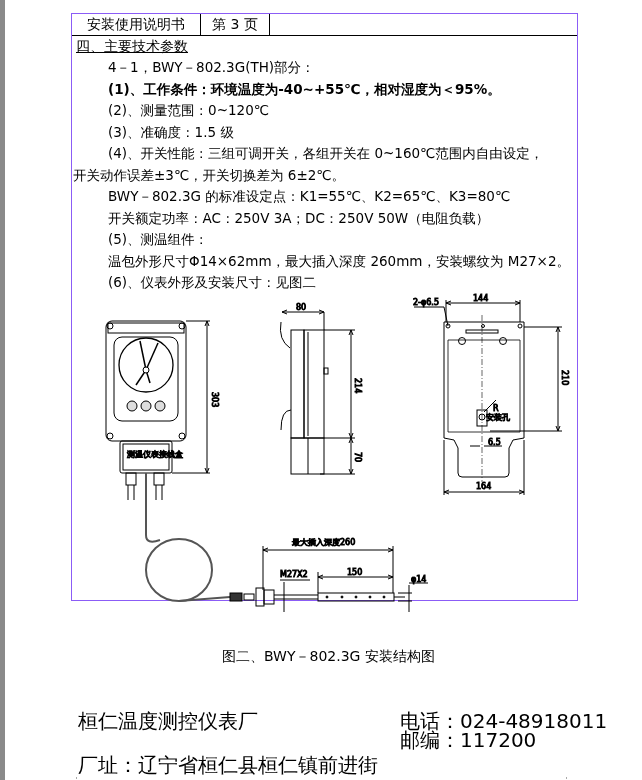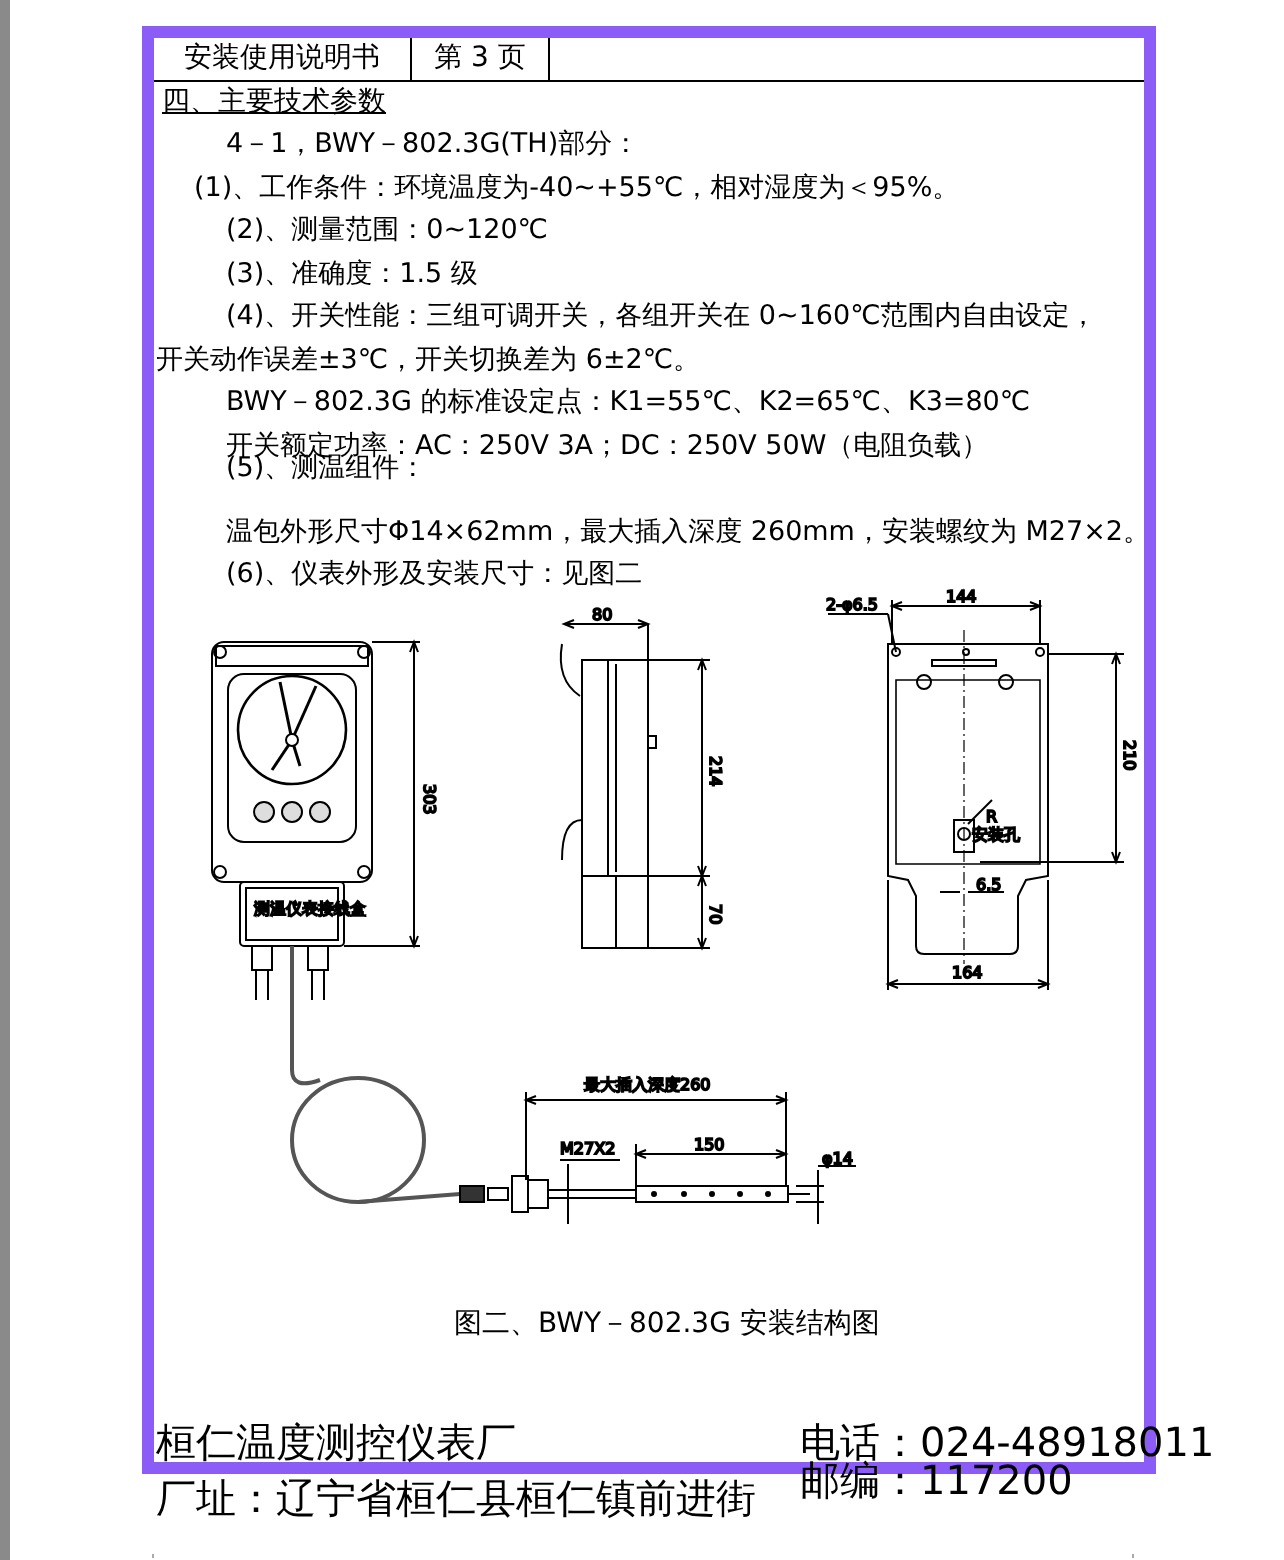--- a/index.html
+++ b/index.html
@@ -1,21 +1,21 @@
 <!DOCTYPE html>
 <html><head>
 <meta charset="utf-8">
 <style>
   html, body { margin:0; padding:0; }
   body {
     width:642px; height:780px; background:#ffffff; position:relative; overflow:hidden;
     font-family: "DejaVu Sans", "Liberation Sans", sans-serif; color:#000;
   }
   .edge { position:absolute; left:0; top:0; width:5px; height:780px; background:#8a8a8a; }
-  .doc { position:absolute; left:71px; top:13px; width:507px; height:724px; border:6px solid #8b5cf6; box-sizing:border-box; }
+  .doc { position:absolute; left:71px; top:13px; width:507px; height:588px; border:1px solid #8b5cf6; box-sizing:border-box; }
   .hdr { display:flex; height:21px; border-bottom:1px solid #000; font-size:14px; line-height:20px; }
   .hdr > div { border-right:1px solid #000; text-align:center; white-space:nowrap; overflow:hidden; }
   .hdr > div:last-child { border-right:none; }
   .c1 { width:128px; } .c2 { width:233px; } .c3 { width:68px; } .c4 { flex:1;margin-top:32px; }
   .body { position:relative; font-size:13.5px; line-height:21.5px; }
   .line { position:absolute; white-space:nowrap; }
   .caption { position:absolute; left:150px; top:634px; font-size:14px; white-space:nowrap; }
   .footer { position:absolute; font-size:20px; white-space:nowrap; }
   .pagemark { position:absolute; width:1px; height:2px; background:#aaa; top:777px; }
   svg { position:absolute; }
@@ -29,28 +29,28 @@
 <div class="doc">
   <div class="hdr">
     <div class="c1">安装使用说明书</div>
     <div class="c3">第 3 页</div>
     <div class="c4">共 8 页</div>
   </div>
 
   <div class="body">
     <div class="line" style="left:4px;top:0px;font-size:14px;text-decoration:underline;">四、主要技术参数</div>
     <div class="line" style="left:36px;top:21px;">4－1，BWY－802.3G(TH)部分：</div>
-    <div class="line" style="left:20px;top:43px;">(1)、工作条件：环境温度为-40~+55℃，相对湿度为＜95%。</div>
+    <div class="line" style="left:36px;top:43px;font-weight:bold;">(1)、工作条件：环境温度为-40~+55℃，相对湿度为＜95%。</div>
     <div class="line" style="left:36px;top:64px;">(2)、测量范围：0~120℃</div>
     <div class="line" style="left:36px;top:86px;">(3)、准确度：1.5 级</div>
     <div class="line" style="left:36px;top:107px;">(4)、开关性能：三组可调开关，各组开关在 0~160℃范围内自由设定，</div>
     <div class="line" style="left:1px;top:129px;">开关动作误差±3℃，开关切换差为 6±2℃。</div>
     <div class="line" style="left:36px;top:150px;text-align:right;">BWY－802.3G 的标准设定点：K1=55℃、K2=65℃、K3=80℃</div>
     <div class="line" style="left:36px;top:172px;">开关额定功率：AC：250V 3A；DC：250V  50W（电阻负载）</div>
-    <div class="line" style="left:36px;top:183px;text-align:right;">(5)、测温组件：</div>
+    <div class="line" style="left:36px;top:193px;text-align:right;">(5)、测温组件：</div>
     <div class="line" style="left:36px;top:215px;">温包外形尺寸Φ14×62mm，最大插入深度 260mm，安装螺纹为 M27×2。</div>
     <div class="line" style="left:36px;top:236px;">(6)、仪表外形及安装尺寸：见图二</div>
   </div>
 
   <div class="caption">图二、BWY－802.3G 安装结构图</div>
 </div>
 
 <svg width="642" height="780" style="left:0;top:0;">
   <g stroke="#000" fill="none" stroke-width="1">
 
@@ -199,18 +199,18 @@
       <line x1="409" y1="583" x2="428" y2="583"></line>
     </g>
     <text class="dim" x="292" y="545">最大插入深度260</text>
     <text class="dim" x="280" y="577">M27X2</text>
     <text class="dim" x="347" y="575">150</text>
     <text class="dim" x="411" y="582">φ14</text>
   </g>
 </svg>
 
 <div class="footer" style="left:78px;top:708px;">桓仁温度测控仪表厂</div>
-<div class="footer" style="left:78px;top:736px;font-family:Liberation Serif, serif;">厂址：辽宁省桓仁县桓仁镇前进街</div>
+<div class="footer" style="left:78px;top:752px;font-family:Liberation Serif, serif;">厂址：辽宁省桓仁县桓仁镇前进街</div>
 <div class="footer" style="left:400px;top:708px;">电话：024-48918011</div>
 <div class="footer" style="left:400px;top:727px;text-align:right;">邮编：117200</div>
 
 <div class="pagemark" style="left:76px;"></div>
 <div class="pagemark" style="left:566px;"></div>
 
 </body></html>

